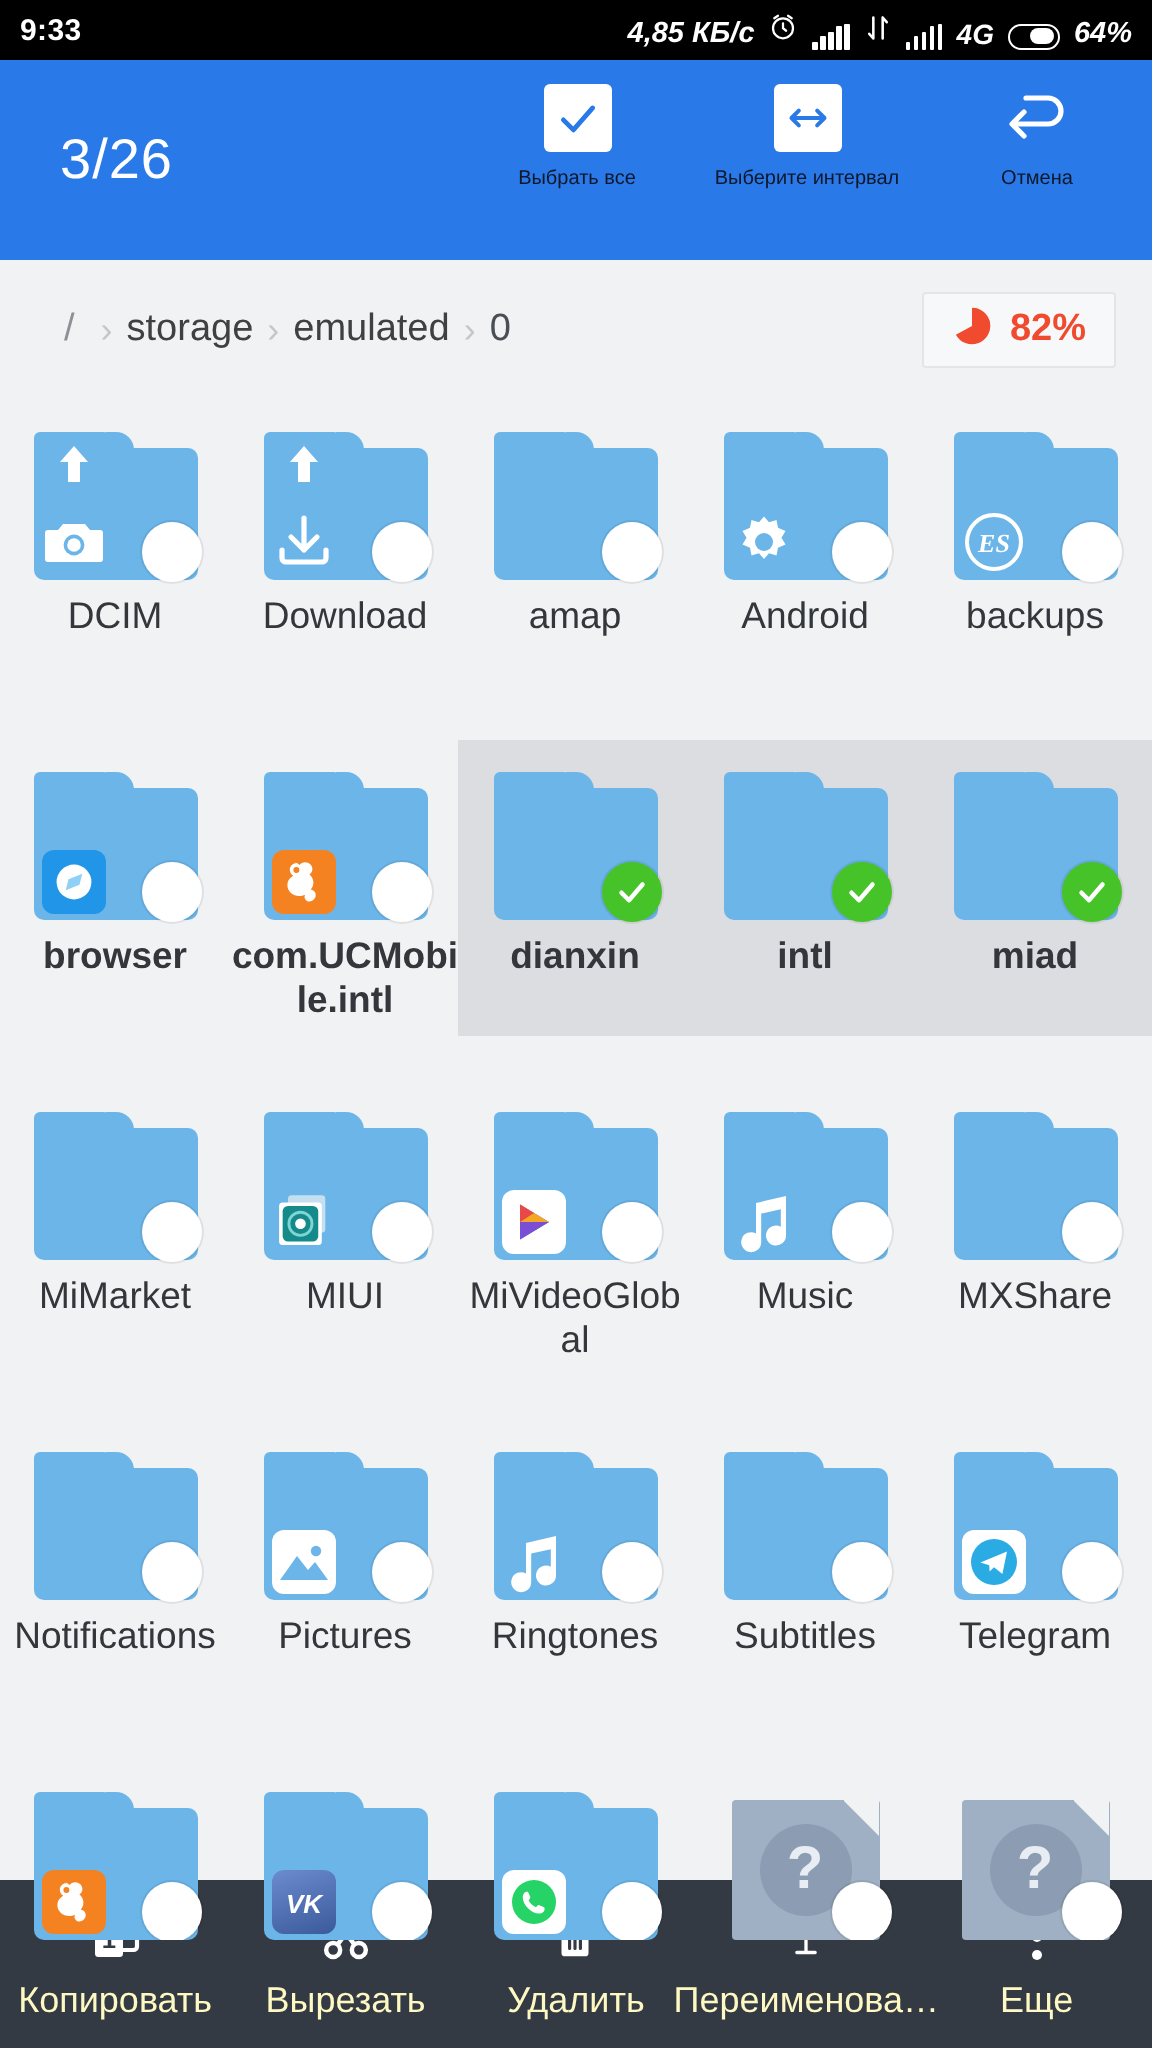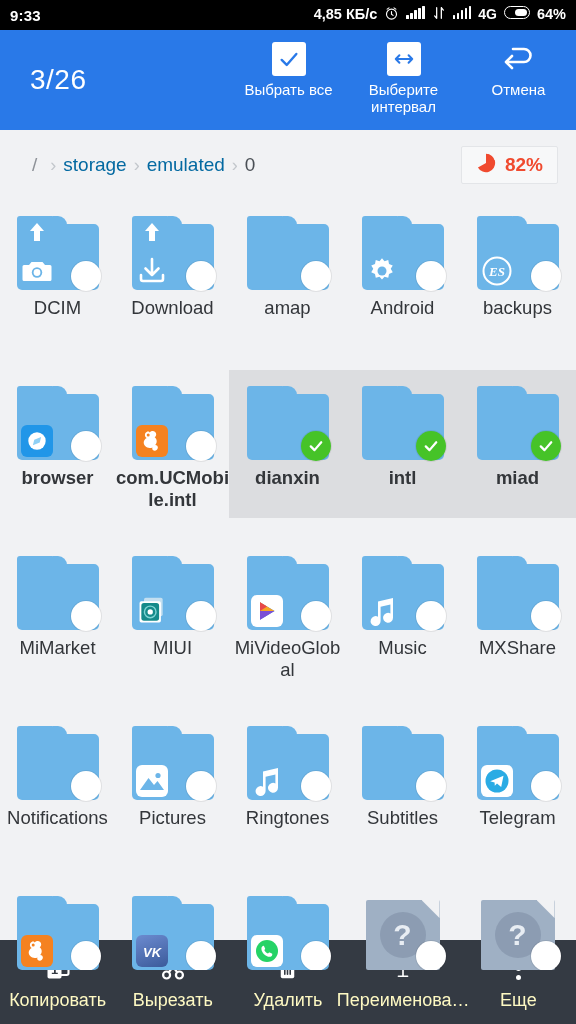--- a/index.html
+++ b/index.html
@@ -11,21 +11,21 @@
     -webkit-font-smoothing:antialiased;
   }
 
   
   .statusbar{
     height:30px; background:#000; color:#fff;
     display:flex; align-items:center; padding:0 10px;
     font-size:15px; font-weight:bold;
   }
   .sb-time{ font-size:15px; letter-spacing:.2px; }
-  .sb-right{ margin-left:auto; display:flex; align-items:flex-start; gap:7px; }
+  .sb-right{ margin-left:auto; display:flex; align-items:flex-end; gap:7px;font-style:italic; }
   .sb-speed{ font-size:14.5px; }
   .sb-4g{ font-size:14px; }
   .sb-batt-pct{ font-size:14.5px; }
   .ic{ display:inline-block; }
 
   
   .bars{ display:flex; align-items:flex-end; gap:1.5px; height:13px; }
   .bars i{ width:2.5px; background:#fff; display:block; border-radius:.5px; }
   .bars i:nth-child(1){ height:4px; }
   .bars i:nth-child(2){ height:6.5px; }
@@ -47,36 +47,36 @@
   }
   .ab-count{
     font-size:28px; padding-left:30px; font-weight:400; letter-spacing:.5px;
   }
   .ab-actions{ margin-left:auto; display:flex; align-items:flex-start; height:100%; }
   .ab-btn{
     width:115px; display:flex; flex-direction:column; align-items:center;
     justify-content:flex-start; padding-top:12px; cursor:pointer;
   }
   .ab-btn .lbl{
-    font-size:15px; color:#ffffff; text-align:center; line-height:17px; margin-top:5px;
+    font-size:10px; color:#0f172a; text-align:center; line-height:17px; margin-top:5px;
   }
   .ab-ico-box{
     width:34px; height:34px; background:#fff; border-radius:3px;
     display:flex; align-items:center; justify-content:center;
   }
   .chk-svg{ width:22px; height:22px; }
   .undo-wrap{ height:34px; display:flex; align-items:center; justify-content:center; }
 
   
   .crumbbar{
     height:70px; display:flex; align-items:center; padding:0 18px 0 30px;
     background:#f1f2f4;
   }
   .crumbs{ display:flex; align-items:center; font-size:19px; }
-  .crumb{ color:#0369a1; padding:0 2px; cursor:pointer; }
+  .crumb{ color:#404040; padding:0 2px; cursor:pointer; }
   .crumb.root{ color:#8d9197; padding-right:8px; }
   .crumb.last{ color:#4a4f55; }
   .sep{
     color:#c3c7cc; font-size:18px; padding:0 5px; font-weight:300;
   }
   .badge{
     margin-left:auto; display:flex; align-items:center; gap:8px;
     background:#f7f8f9; border:1px solid #e3e5e8;
     border-radius:2px; height:38px; padding:0 14px 0 13px;
     position:relative; cursor:pointer;

